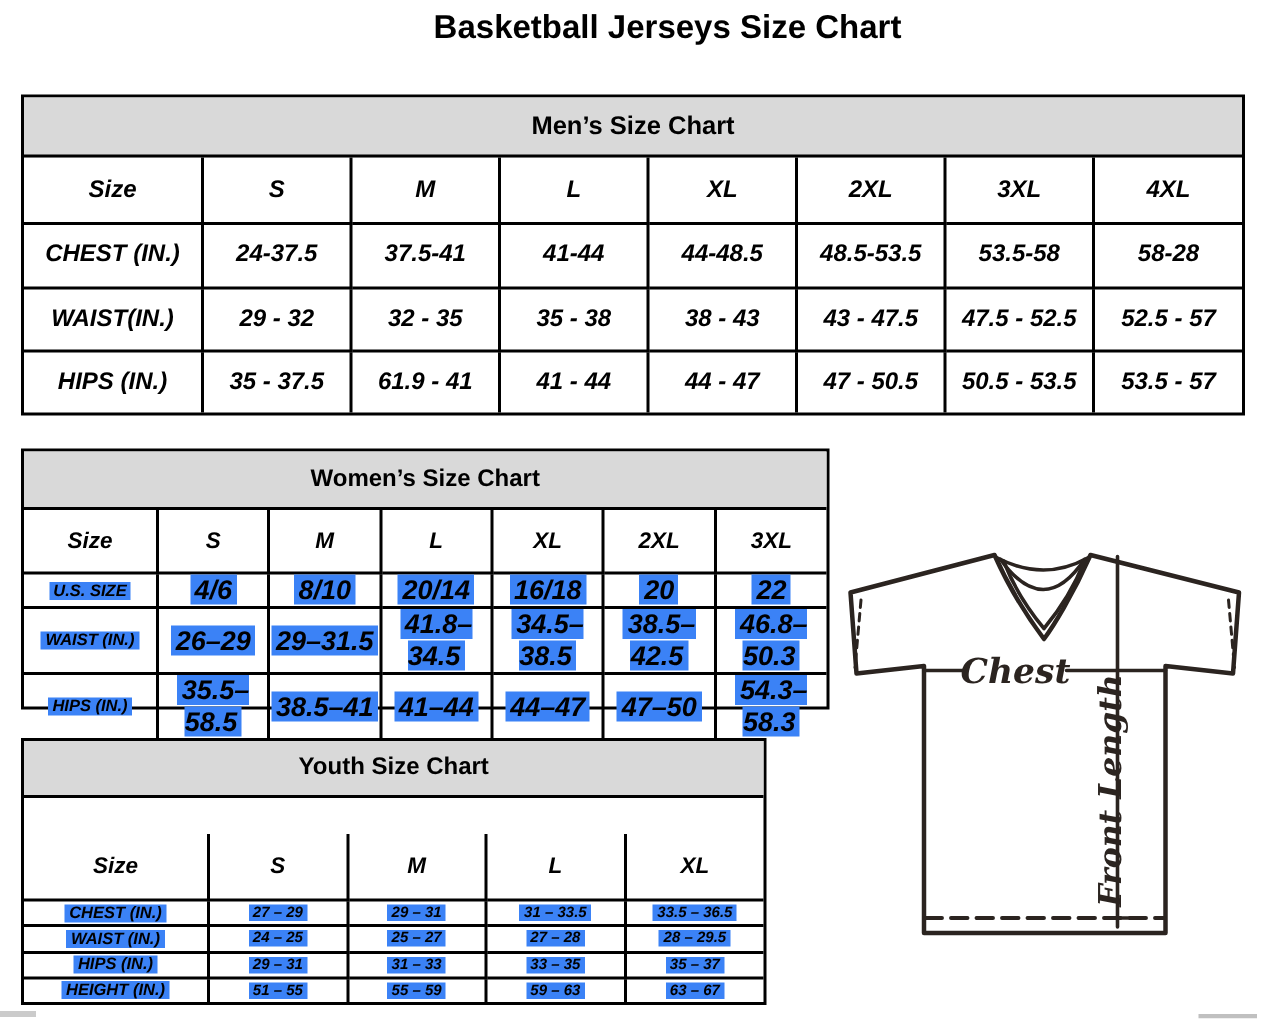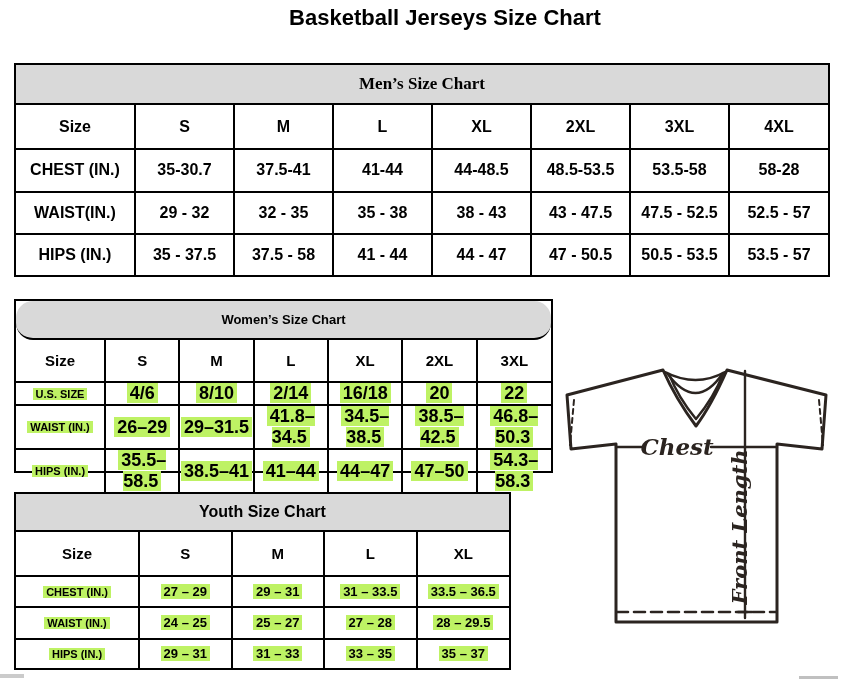--- a/index.html
+++ b/index.html
@@ -14,51 +14,51 @@
   
   .tbl {
     position:absolute; box-sizing:border-box; border:2px solid #000;
     display:flex; flex-direction:column; background:#fff;
   }
   .tbl-title {
     background:#d9d9d9; border-bottom:2px solid #000;
     display:flex; align-items:center; justify-content:center;
     font-weight:bold;
   }
-  .tbl table { border-collapse:collapse; width:100%; height:100%; table-layout:fixed; flex:1; }
+  .tbl table { border-collapse:collapse; width:100%; height:100%; table-layout:fixed; flex:1;font-style:italic; }
   .tbl th, .tbl td { border:2px solid #000; text-align:center; font-weight:bold; padding:0; vertical-align:middle; }
   .tbl tr > *:first-child { border-left:0; }
   .tbl tr > *:last-child { border-right:0; }
   .tbl thead th { border-top:0; }
   .tbl tbody tr:last-child td { border-bottom:0; }
 
   .mens  { left:14px; top:63px;  width:816px; height:214px; }
-  .mens .tbl-title { flex:0 0 38px; font-size:17px;font-family:Liberation Serif, serif; }
+  .mens .tbl-title { flex:0 0 38px; font-size:17px; }
   .mens thead tr { height:44px; }
   .mens th, .mens td { font-size:16px; }
   .mens col.first { width:119px; }
 
   .womens { left:14px; top:299px; width:539px; height:174px; }
-  .womens .tbl-title { flex:0 0 37px; font-size:13px;border-radius:17px; }
+  .womens .tbl-title { flex:0 0 37px; font-size:16px; }
   .womens thead tr { height:42px; }
   .womens th { font-size:15px; }
   .womens td { font-size:18px; }
   .womens td.row-label { font-size:11px; }
   .womens col.first { width:89px; }
 
-  .youth { left:14px; top:492px; width:497px; height:178px; }
+  .youth { left:14px; top:492px; width:497px; height:178px;gap:24px; }
   .youth .tbl-title { flex:0 0 36px; font-size:16px; }
   .youth thead tr { height:44px; }
   .youth th { font-size:15px; }
-  .youth td { font-size:13px; }
+  .youth td { font-size:10px; }
   .youth td.row-label { font-size:11px; }
   .youth col.first { width:123px; }
 
   
-  .womens tbody .cell-text, .youth tbody .cell-text { background:#bef264; padding:0 3px; }
+  .womens tbody .cell-text, .youth tbody .cell-text { background:#3b82f6; padding:0 3px; }
 
   
   .jersey { position:absolute; left:555px; top:355px; width:285px; height:290px; }
   .jersey svg { display:block; }
   .jersey text {
     font-family:"DejaVu Serif", serif; font-style:italic; font-weight:bold; fill:#2b2420;
   }
 
   
   .bar-left  { position:absolute; left:0;   top:674px; width:24px; height:4px; background:#cbcbcb; }
@@ -92,42 +92,42 @@
             <th><span class="cell-text">L</span></th>
             <th><span class="cell-text">XL</span></th>
             <th><span class="cell-text">2XL</span></th>
             <th><span class="cell-text">3XL</span></th>
             <th><span class="cell-text">4XL</span></th>
           </tr>
         </thead>
         <tbody>
           <tr>
             <td class="row-label"><span class="cell-text">CHEST (IN.)</span></td>
-            <td><span class="cell-text">35-30.7</span></td>
+            <td><span class="cell-text">24-37.5</span></td>
             <td><span class="cell-text">37.5-41</span></td>
             <td><span class="cell-text">41-44</span></td>
             <td><span class="cell-text">44-48.5</span></td>
             <td><span class="cell-text">48.5-53.5</span></td>
             <td><span class="cell-text">53.5-58</span></td>
             <td><span class="cell-text">58-28</span></td>
           </tr>
           <tr>
             <td class="row-label"><span class="cell-text">WAIST(IN.)</span></td>
             <td><span class="cell-text">29 - 32</span></td>
             <td><span class="cell-text">32 - 35</span></td>
             <td><span class="cell-text">35 - 38</span></td>
             <td><span class="cell-text">38 - 43</span></td>
             <td><span class="cell-text">43 - 47.5</span></td>
             <td><span class="cell-text">47.5 - 52.5</span></td>
             <td><span class="cell-text">52.5 - 57</span></td>
           </tr>
           <tr>
             <td class="row-label"><span class="cell-text">HIPS (IN.)</span></td>
             <td><span class="cell-text">35 - 37.5</span></td>
-            <td><span class="cell-text">37.5 - 58</span></td>
+            <td><span class="cell-text">61.9 - 41</span></td>
             <td><span class="cell-text">41 - 44</span></td>
             <td><span class="cell-text">44 - 47</span></td>
             <td><span class="cell-text">47 - 50.5</span></td>
             <td><span class="cell-text">50.5 - 53.5</span></td>
             <td><span class="cell-text">53.5 - 57</span></td>
           </tr>
         </tbody>
       </table>
   </div>
 
@@ -152,21 +152,21 @@
             <th><span class="cell-text">XL</span></th>
             <th><span class="cell-text">2XL</span></th>
             <th><span class="cell-text">3XL</span></th>
           </tr>
         </thead>
         <tbody>
           <tr>
             <td class="row-label"><span class="cell-text">U.S. SIZE</span></td>
             <td><span class="cell-text">4/6</span></td>
             <td><span class="cell-text">8/10</span></td>
-            <td><span class="cell-text">2/14</span></td>
+            <td><span class="cell-text">20/14</span></td>
             <td><span class="cell-text">16/18</span></td>
             <td><span class="cell-text">20</span></td>
             <td><span class="cell-text">22</span></td>
           </tr>
           <tr>
             <td class="row-label"><span class="cell-text">WAIST (IN.)</span></td>
             <td><span class="cell-text">26–29</span></td>
             <td><span class="cell-text">29–31.5</span></td>
             <td><span class="cell-text">41.8–34.5</span></td>
             <td><span class="cell-text">34.5–38.5</span></td>
@@ -220,20 +220,27 @@
             <td><span class="cell-text">27 – 28</span></td>
             <td><span class="cell-text">28 – 29.5</span></td>
           </tr>
           <tr>
             <td class="row-label"><span class="cell-text">HIPS (IN.)</span></td>
             <td><span class="cell-text">29 – 31</span></td>
             <td><span class="cell-text">31 – 33</span></td>
             <td><span class="cell-text">33 – 35</span></td>
             <td><span class="cell-text">35 – 37</span></td>
           </tr>
+          <tr>
+            <td class="row-label"><span class="cell-text">HEIGHT (IN.)</span></td>
+            <td><span class="cell-text">51 – 55</span></td>
+            <td><span class="cell-text">55 – 59</span></td>
+            <td><span class="cell-text">59 – 63</span></td>
+            <td><span class="cell-text">63 – 67</span></td>
+          </tr>
         </tbody>
       </table>
   </div>
 
   <div class="jersey">
     <svg width="285" height="290" viewBox="0 0 285 290">
       <g fill="none" stroke="#2b2420" stroke-linejoin="round" stroke-linecap="round">
 
         <path stroke-width="3" d="M108,15 L12,40 L16,94 L61,89 L61,267 L222,267 L222,89 L267,94 L271,40 L172,15
                                    C160,42 147,63 141,71 C135,63 120,42 108,15 Z"></path>

